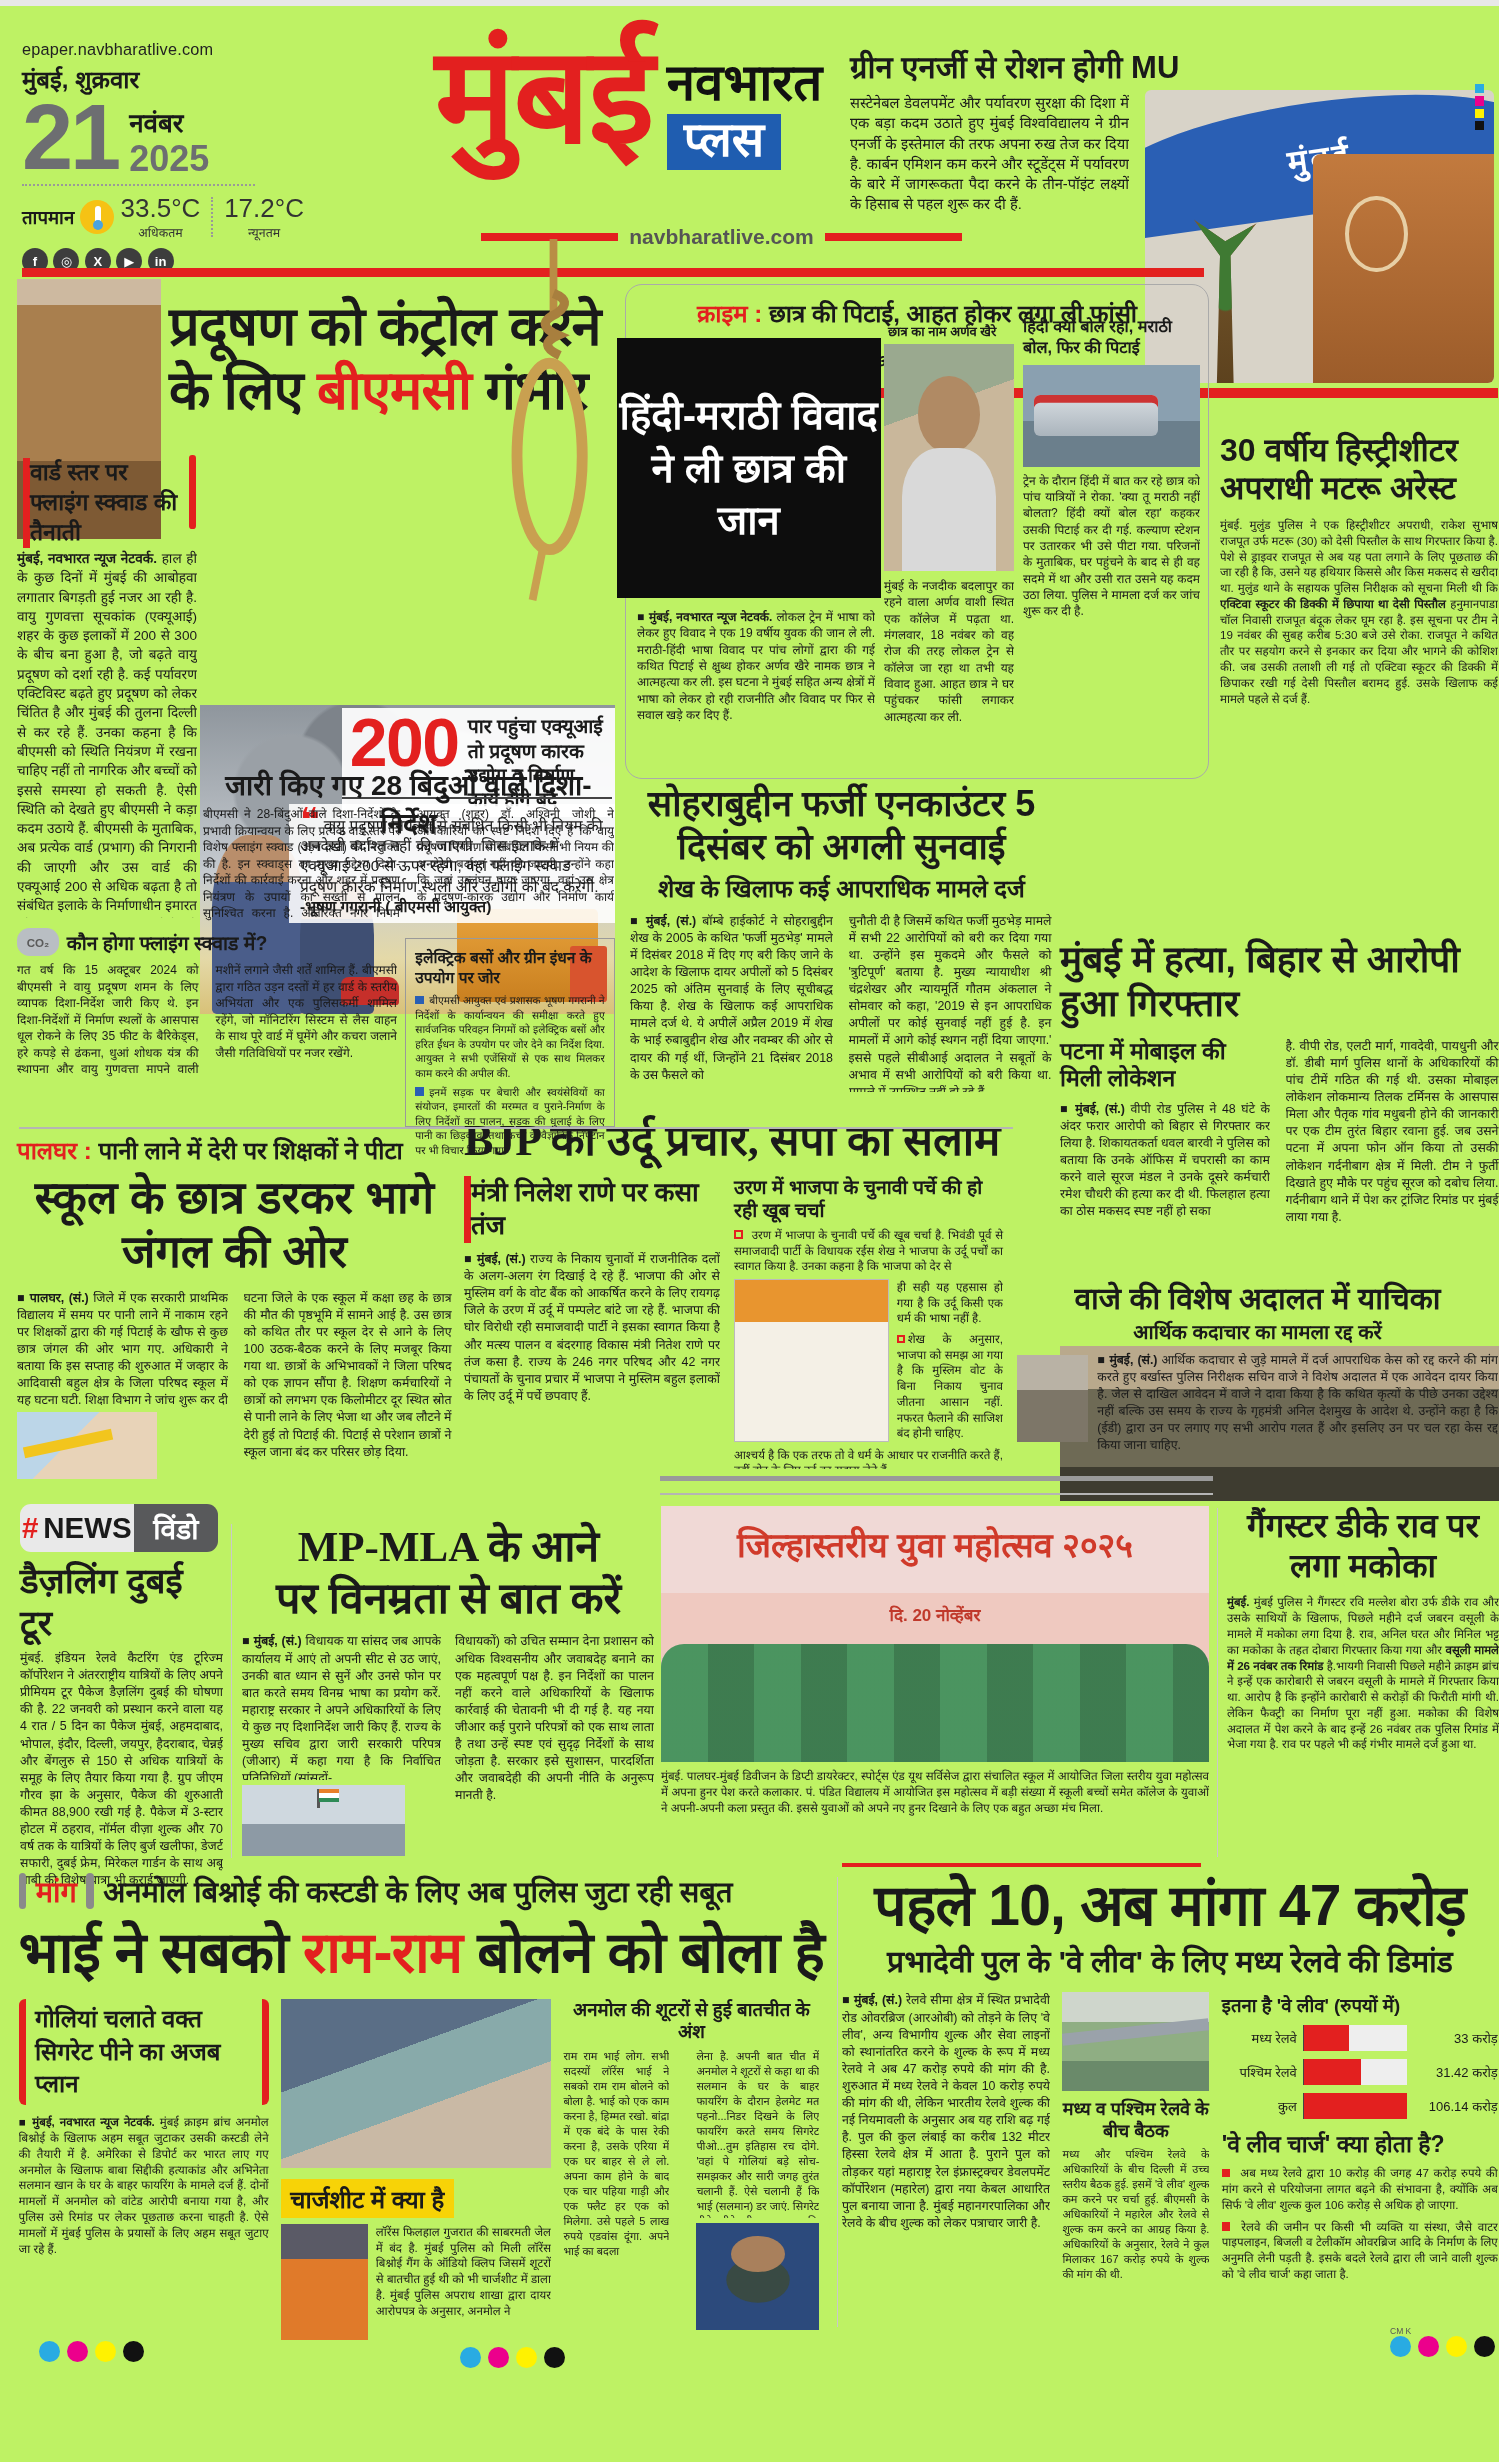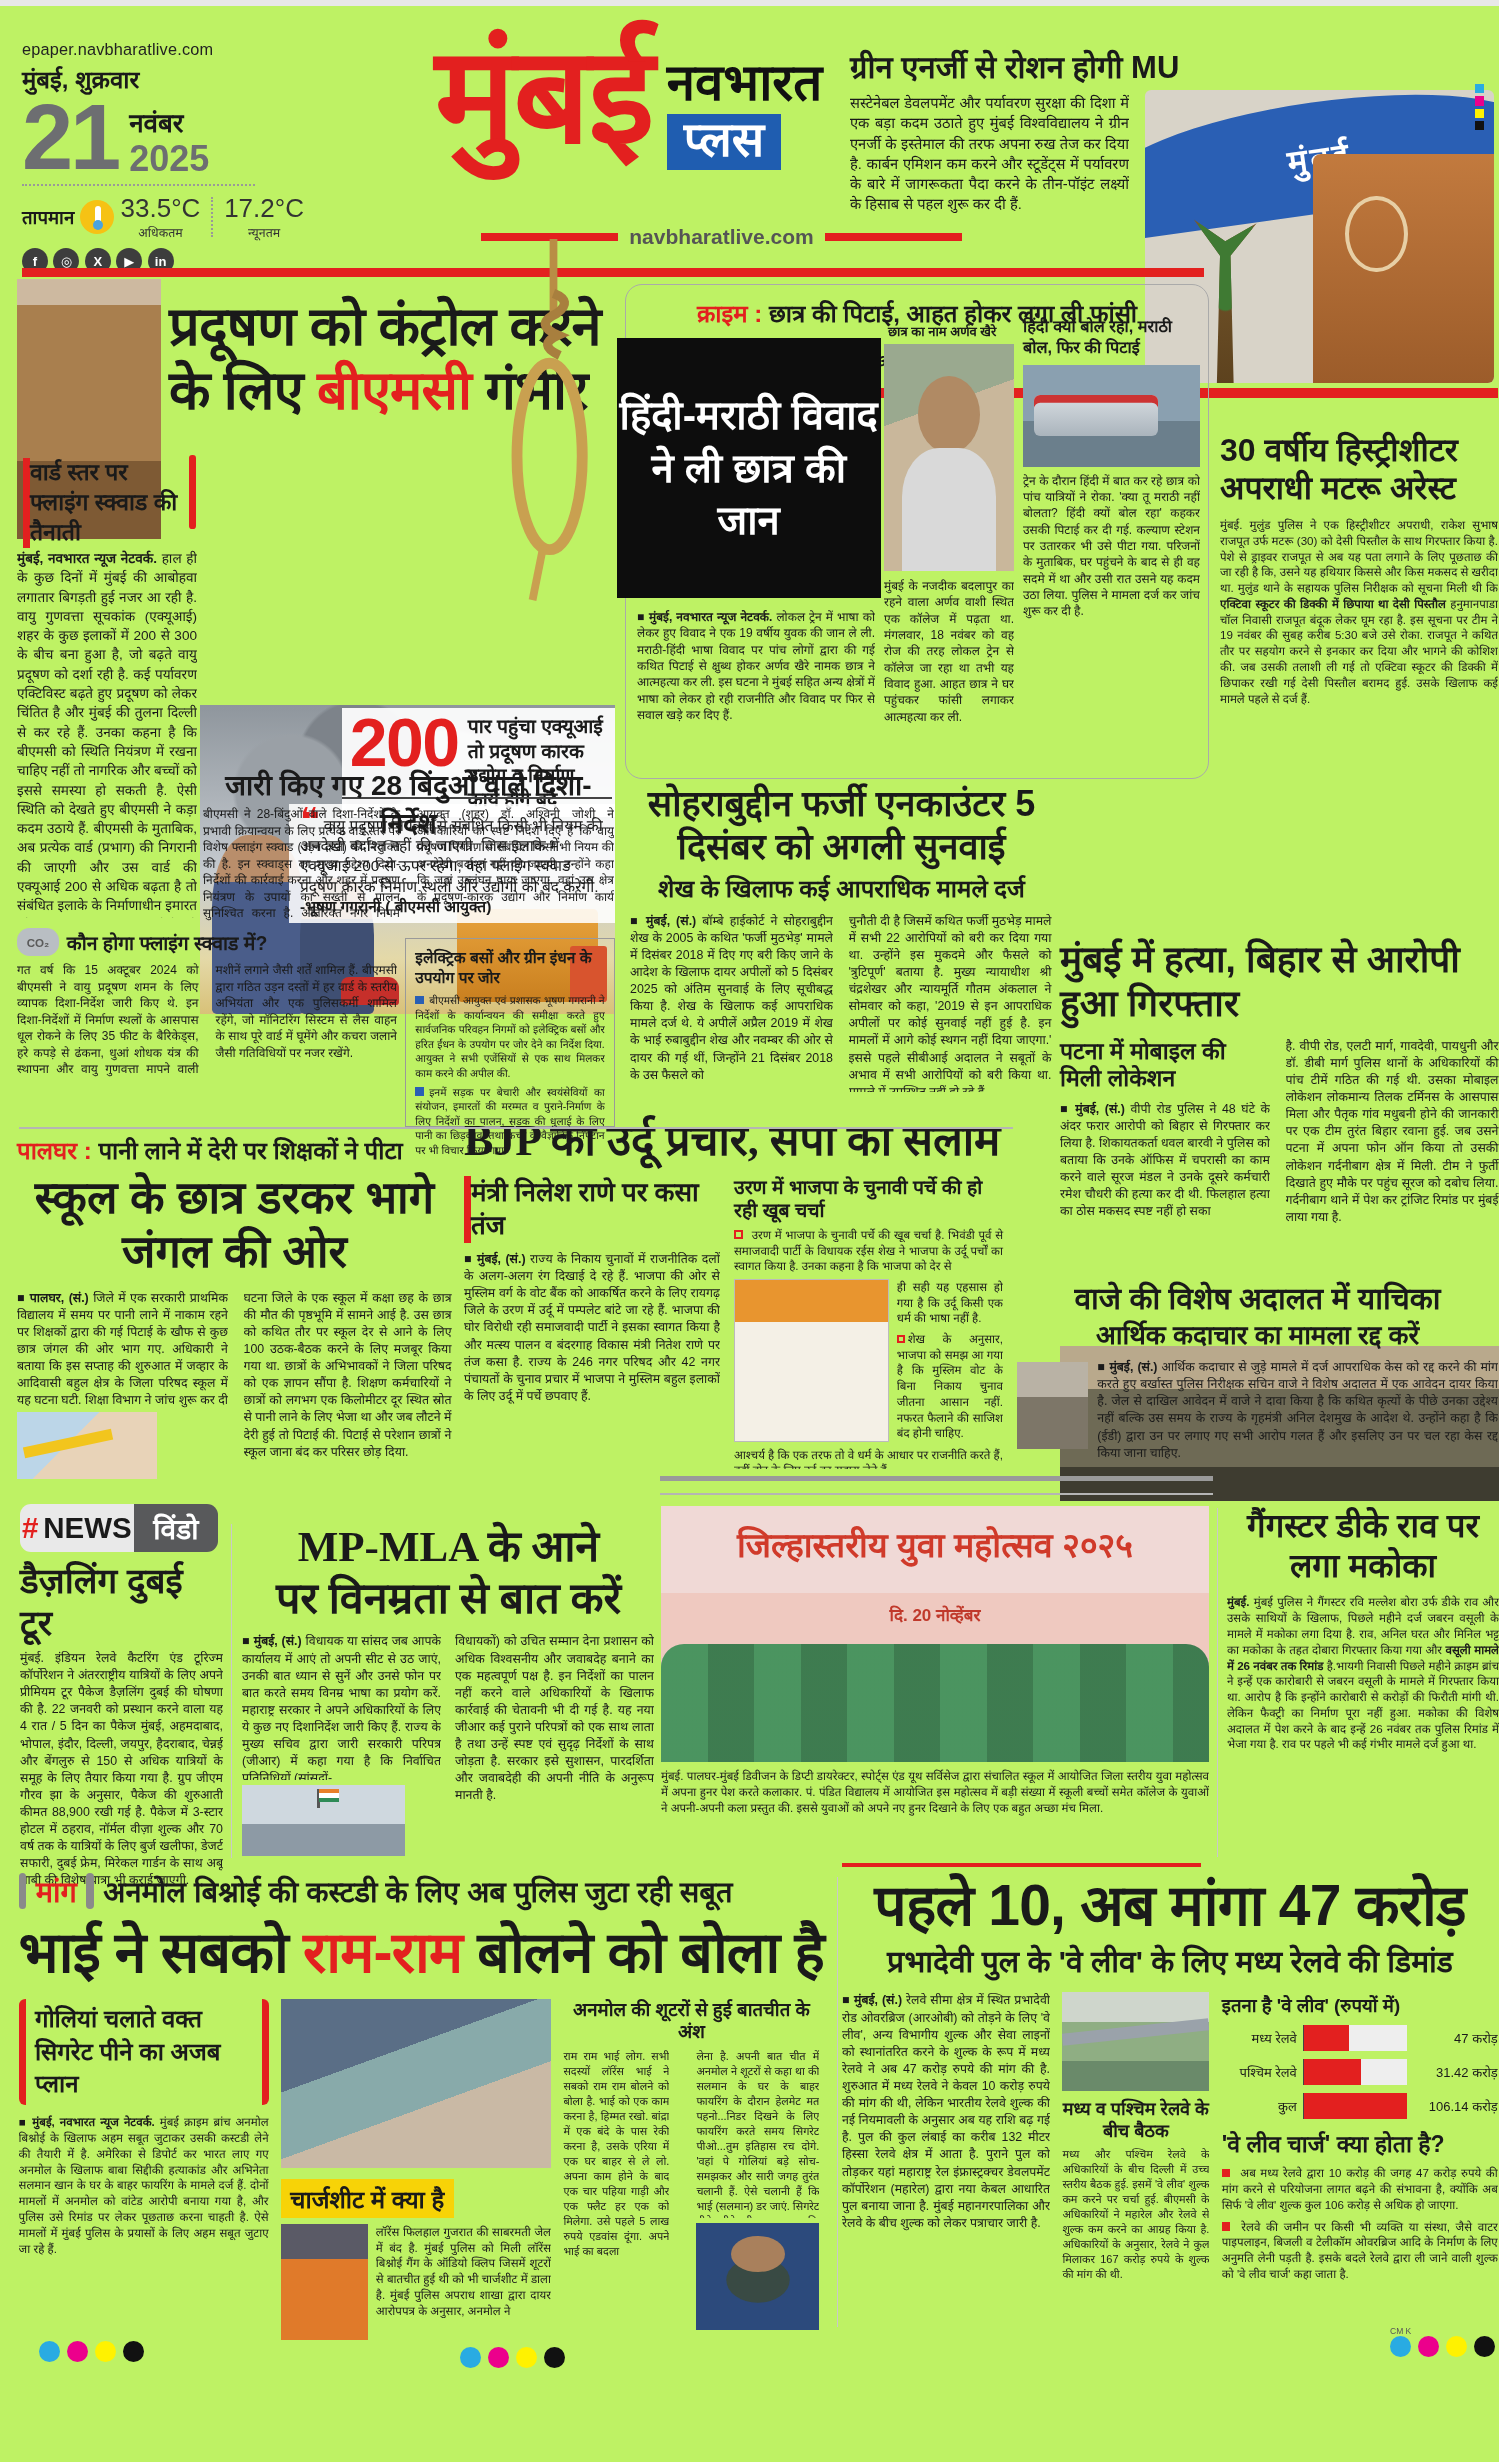--- a/index.html
+++ b/index.html
@@ -328,21 +328,21 @@
           <span>■ </span><span class="byline">मुंबई, (सं.)</span>
           <span>वीपी रोड पुलिस ने 48 घंटे के अंदर फरार आरोपी को बिहार से गिरफ्तार कर लिया है. शिकायतकर्ता धवल बारवी ने पुलिस को बताया कि उनके ऑफिस में चपरासी का काम करने वाले सूरज मंडल ने उनके दूसरे कर्मचारी रमेश चौधरी की हत्या कर दी थी. फिलहाल हत्या का ठोस मकसद स्पष्ट नहीं हो सका</span>
         </div>
       </div>
       <div class="body16 jt" style="width:213px;height:225px;overflow:hidden;">है. वीपी रोड, एलटी मार्ग, गावदेवी, पायधुनी और डॉ. डीबी मार्ग पुलिस थानों के अधिकारियों की पांच टीमें गठित की गई थी. उसका मोबाइल लोकेशन लोकमान्य तिलक टर्मिनस के आसपास मिला और पैतृक गांव मधुबनी होने की जानकारी पर एक टीम तुरंत बिहार रवाना हुई. जब उसने पटना में अपना फोन ऑन किया तो उसकी लोकेशन गर्दनीबाग क्षेत्र में मिली. टीम ने फुर्ती दिखाते हुए मौके पर पहुंच सूरज को दबोच लिया. गर्दनीबाग थाने में पेश कर ट्रांजिट रिमांड पर मुंबई लाया गया है.</div>
     </div>
   </div>
 
   <div class="abs" style="left:1017px;top:1275px;width:481px;height:210px;">
     <div class="art-h" style="font-size:30px;text-align:center;">वाजे की विशेष अदालत में याचिका</div>
-    <div class="art-h" style="font-size:26px;text-align:center;margin-top:3.1px;">आर्थिक कदाचार का मामला रद्द करें</div>
+    <div class="art-h" style="font-size:20px;text-align:center;margin-top:3.1px;">आर्थिक कदाचार का मामला रद्द करें</div>
     <div style="margin-top:7.8px;">
       <div class="photo vaze-photo" style="float:left;width:71px;height:87px;margin:3.1px 9.3px 3.1px 0;"></div>
       <div class="body16 jt" style="height:116px;overflow:hidden;">
         <span>■ </span><span class="byline">मुंबई, (सं.)</span>
         <span>आर्थिक कदाचार से जुड़े मामले में दर्ज आपराधिक केस को रद्द करने की मांग करते हुए बर्खास्त पुलिस निरीक्षक सचिन वाजे ने विशेष अदालत में एक आवेदन दायर किया है. जेल से दाखिल आवेदन में वाजे ने दावा किया है कि कथित कृत्यों के पीछे उनका उद्देश्य नहीं बल्कि उस समय के राज्य के गृहमंत्री अनिल देशमुख के आदेश थे. उन्होंने कहा है कि (ईडी) द्वारा उन पर लगाए गए सभी आरोप गलत हैं और इसलिए उन पर चल रहा केस रद्द किया जाना चाहिए.</span>
       </div>
     </div>
   </div>
 
   <div class="abs" style="left:17px;top:1127px;width:435px;height:359px;">
@@ -496,21 +496,21 @@
         <div class="body15 jt" style="margin-top:4.7px;height:186px;overflow:hidden;font-size:11px;">मध्य और पश्चिम रेलवे के अधिकारियों के बीच दिल्ली में उच्च स्तरीय बैठक हुई. इसमें 'वे लीव' शुल्क कम करने पर चर्चा हुई. बीएमसी के अधिकारियों ने महारेल और रेलवे से शुल्क कम करने का आग्रह किया है. अधिकारियों के अनुसार, रेलवे ने कुल मिलाकर 167 करोड़ रुपये के शुल्क की मांग की थी.</div>
       </div>
       <div style="width:276px;">
         <div class="chart-title">इतना है 'वे लीव' (रुपयों में)</div>
         <div>
           <div class="chart-row">
             <span class="chart-lab">मध्य रेलवे</span>
             <span class="chart-track">
                 <span class="chart-bar" style="display: block; width: 44.3%;"></span>
               </span>
-            <span class="chart-val">47 करोड़</span>
+            <span class="chart-val">33 करोड़</span>
           </div>
           <div class="chart-row">
             <span class="chart-lab">पश्चिम रेलवे</span>
             <span class="chart-track">
                 <span class="chart-bar" style="display: block; width: 55.7%;"></span>
               </span>
             <span class="chart-val">31.42 करोड़</span>
           </div>
           <div class="chart-row">
             <span class="chart-lab">कुल</span>

